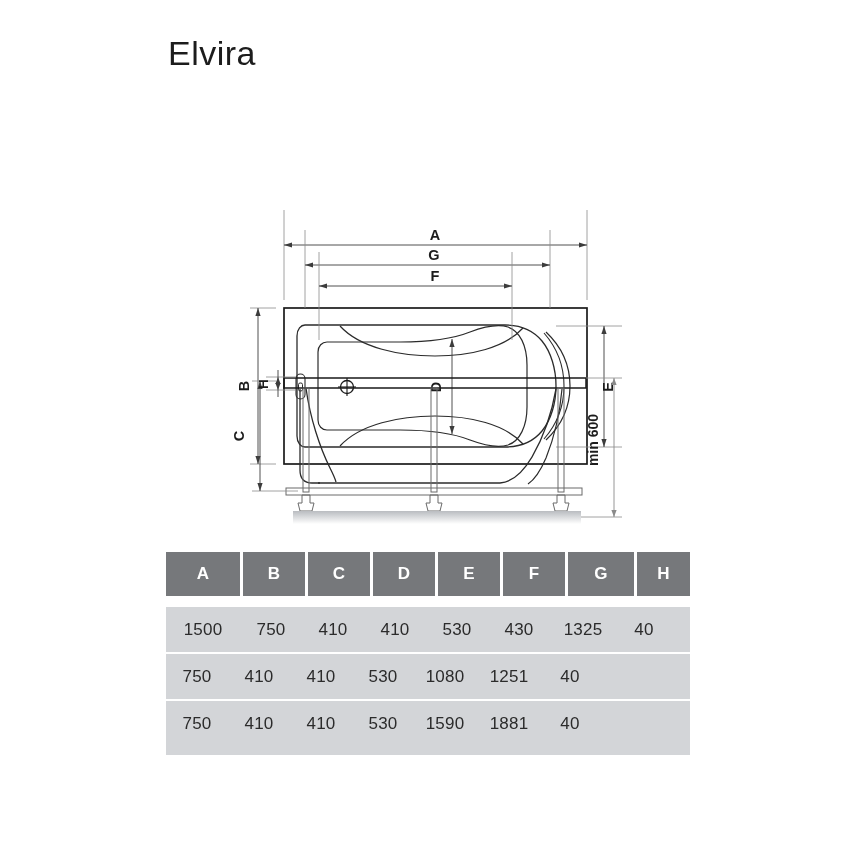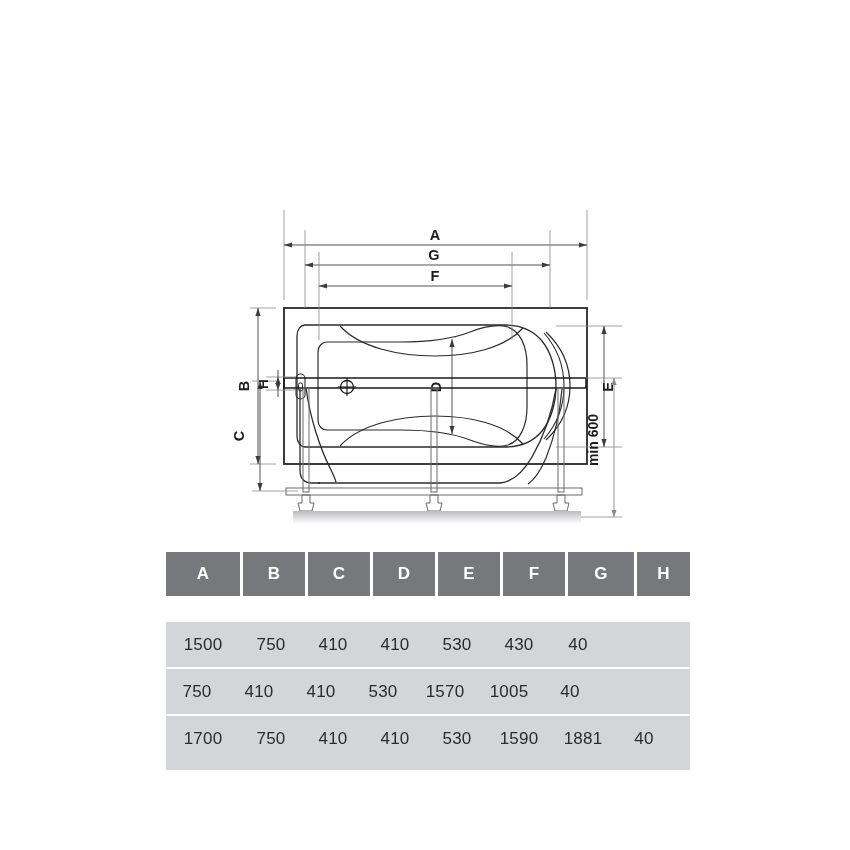--- a/index.html
+++ b/index.html
@@ -54,21 +54,21 @@
     background: #76787b;
     color: #ffffff;
     font-size: 17px;
     font-weight: bold;
     display: flex;
     align-items: center;
     justify-content: center;
     letter-spacing: 0.3px;
   }
   .tbody {
-    margin-top: 26px;
+    margin-top: 11px;
     background: #d3d5d8;
     padding-bottom: 9px;
   }
   .trow {
     display: flex;
     height: 45px;
     background: #d3d5d8;
     border-bottom: 2px solid #ffffff;
   }
   .trow:last-child {
@@ -101,20 +101,21 @@
   .tbody .trow .col-a { width: 74px; }
   svg text {
     font-family: "Liberation Sans", sans-serif;
   }
 </style>
 </head>
 <body>
 
 <div id="page">
 
+  <div id="product-title">Elvira</div>
 
   <div id="drawing-area">
     <svg width="850" height="430" viewBox="0 0 850 430">
 
       <g>
 
         <rect x="284" y="208" width="303" height="156" fill="none" stroke="#1a1a1a" stroke-width="1.7"></rect>
 
         <path d="M 305 225
                  C 301 225 297 229 297 236
@@ -298,33 +299,33 @@
       <div class="th col-h">H</div>
     </div>
     <div class="tbody">
       <div class="trow">
         <div class="td col-a">1500</div>
         <div class="td col-b">750</div>
         <div class="td col-c">410</div>
         <div class="td col-d">410</div>
         <div class="td col-e">530</div>
         <div class="td col-f">430</div>
+        <div class="td col-g">1325</div>
         <div class="td col-h">40</div>
       </div>
       <div class="trow">
         <div class="td col-b">750</div>
         <div class="td col-c">410</div>
         <div class="td col-d">410</div>
         <div class="td col-e">530</div>
-        <div class="td col-f">1570</div>
-        <div class="td col-g">1005</div>
+        <div class="td col-f">1080</div>
+        <div class="td col-g">1251</div>
         <div class="td col-h">40</div>
       </div>
       <div class="trow">
-        <div class="td col-a">1700</div>
         <div class="td col-b">750</div>
         <div class="td col-c">410</div>
         <div class="td col-d">410</div>
         <div class="td col-e">530</div>
         <div class="td col-f">1590</div>
         <div class="td col-g">1881</div>
         <div class="td col-h">40</div>
       </div>
     </div>
   </div>

